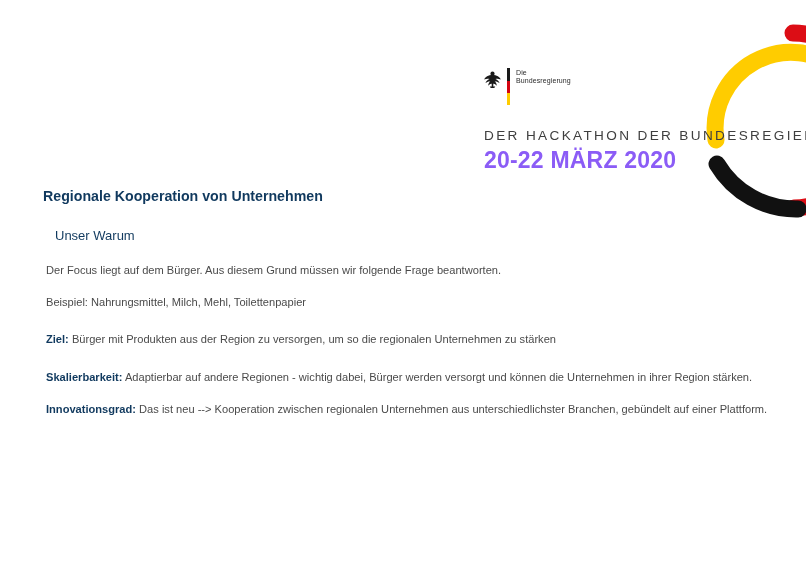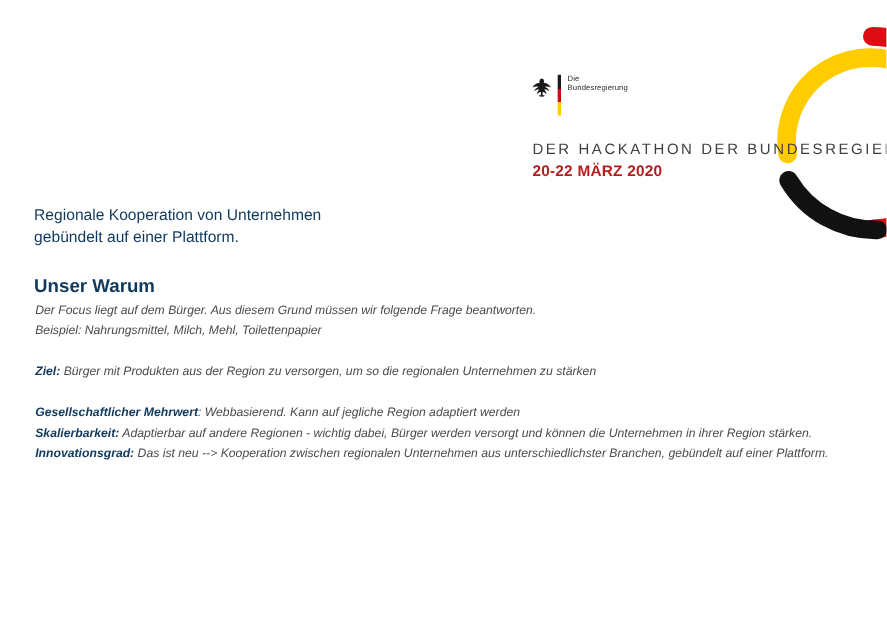--- a/index.html
+++ b/index.html
@@ -63,24 +63,24 @@
 
   .hackathon-title {
     margin-top: 20px;
     font-size: 13.6px;
     letter-spacing: 2.35px;
     color: #3f3f3f;
     white-space: nowrap;
   }
   .hackathon-date {
     margin-top: 4px;
-    font-size: 14px;
+    font-size: 23px;
     font-weight: bold;
     letter-spacing: 0.2px;
-    color: #b91c1c;
+    color: #8b5cf6;
     white-space: nowrap;
   }
 
   
   .swoosh {
     position: absolute;
     left: 686px;
     top: 24px;
     width: 200px;
     height: 195px;
@@ -92,40 +92,40 @@
   .content {
     position: absolute;
     left: 31px;
     top: 186px;
     width: 762px;
     z-index: 2;
   }
   .deck-title {
     color: #10395e;
     font-size: 14.2px;
-    font-weight: normal;
+    font-weight: bold;
     line-height: 1.44;
-    margin: 0 0 0 0;
+    margin: 0 0 0 12px;
   }
   .deck-title span { display: block; }
 
   .section { margin-top: 20px; }
 
   .head {
     color: #10395e;
-    font-size: 17px;
-    font-weight: bold;
+    font-size: 13px;
+    font-weight: normal;
     line-height: 1.56;
+    margin-left: 24px;
   }
   p.line {
-    margin: 1px;
+    margin: 15px;
     color: #4a4a4a;
     font-size: 11.1px;
     line-height: 1.56;
-    font-style: italic;
   }
   p.line .lead {
     color: #10395e;
     font-weight: bold;
     text-align: center;
   }
 </style>
 </head>
 <body>
 
@@ -160,40 +160,36 @@
     </div>
 
     <div class="hackathon-title">DER HACKATHON DER BUNDESREGIERUNG</div>
     <div class="hackathon-date">20-22 MÄRZ 2020</div>
   </div>
 
   <div class="content">
 
     <h1 class="deck-title">
       <span>Regionale Kooperation von Unternehmen</span>
-      <span>gebündelt auf einer Plattform.</span>
     </h1>
 
     <div class="section">
       <div class="head">Unser Warum</div>
       <p class="line">Der Focus liegt auf dem Bürger. Aus diesem Grund müssen wir folgende Frage beantworten.</p>
       <p class="line">Beispiel: Nahrungsmittel, Milch, Mehl, Toilettenpapier</p>
     </div>
 
     <div class="section">
       <p class="line">
         <span class="lead">Ziel:</span><span> Bürger mit Produkten aus der Region zu versorgen, um so die regionalen Unternehmen zu stärken</span>
       </p>
     </div>
 
     <div class="section">
       <p class="line">
-        <span class="lead">Gesellschaftlicher Mehrwert</span><span>: Webbasierend. Kann auf jegliche Region adaptiert werden</span>
-      </p>
-      <p class="line">
         <span class="lead">Skalierbarkeit:</span><span> Adaptierbar auf andere Regionen - wichtig dabei, Bürger werden versorgt und können die Unternehmen in ihrer Region stärken.</span>
       </p>
       <p class="line">
         <span class="lead">Innovationsgrad:</span><span> Das ist neu --&gt; Kooperation zwischen regionalen Unternehmen aus unterschiedlichster Branchen, gebündelt auf einer Plattform.</span>
       </p>
     </div>
 
   </div>
 </div>
 

